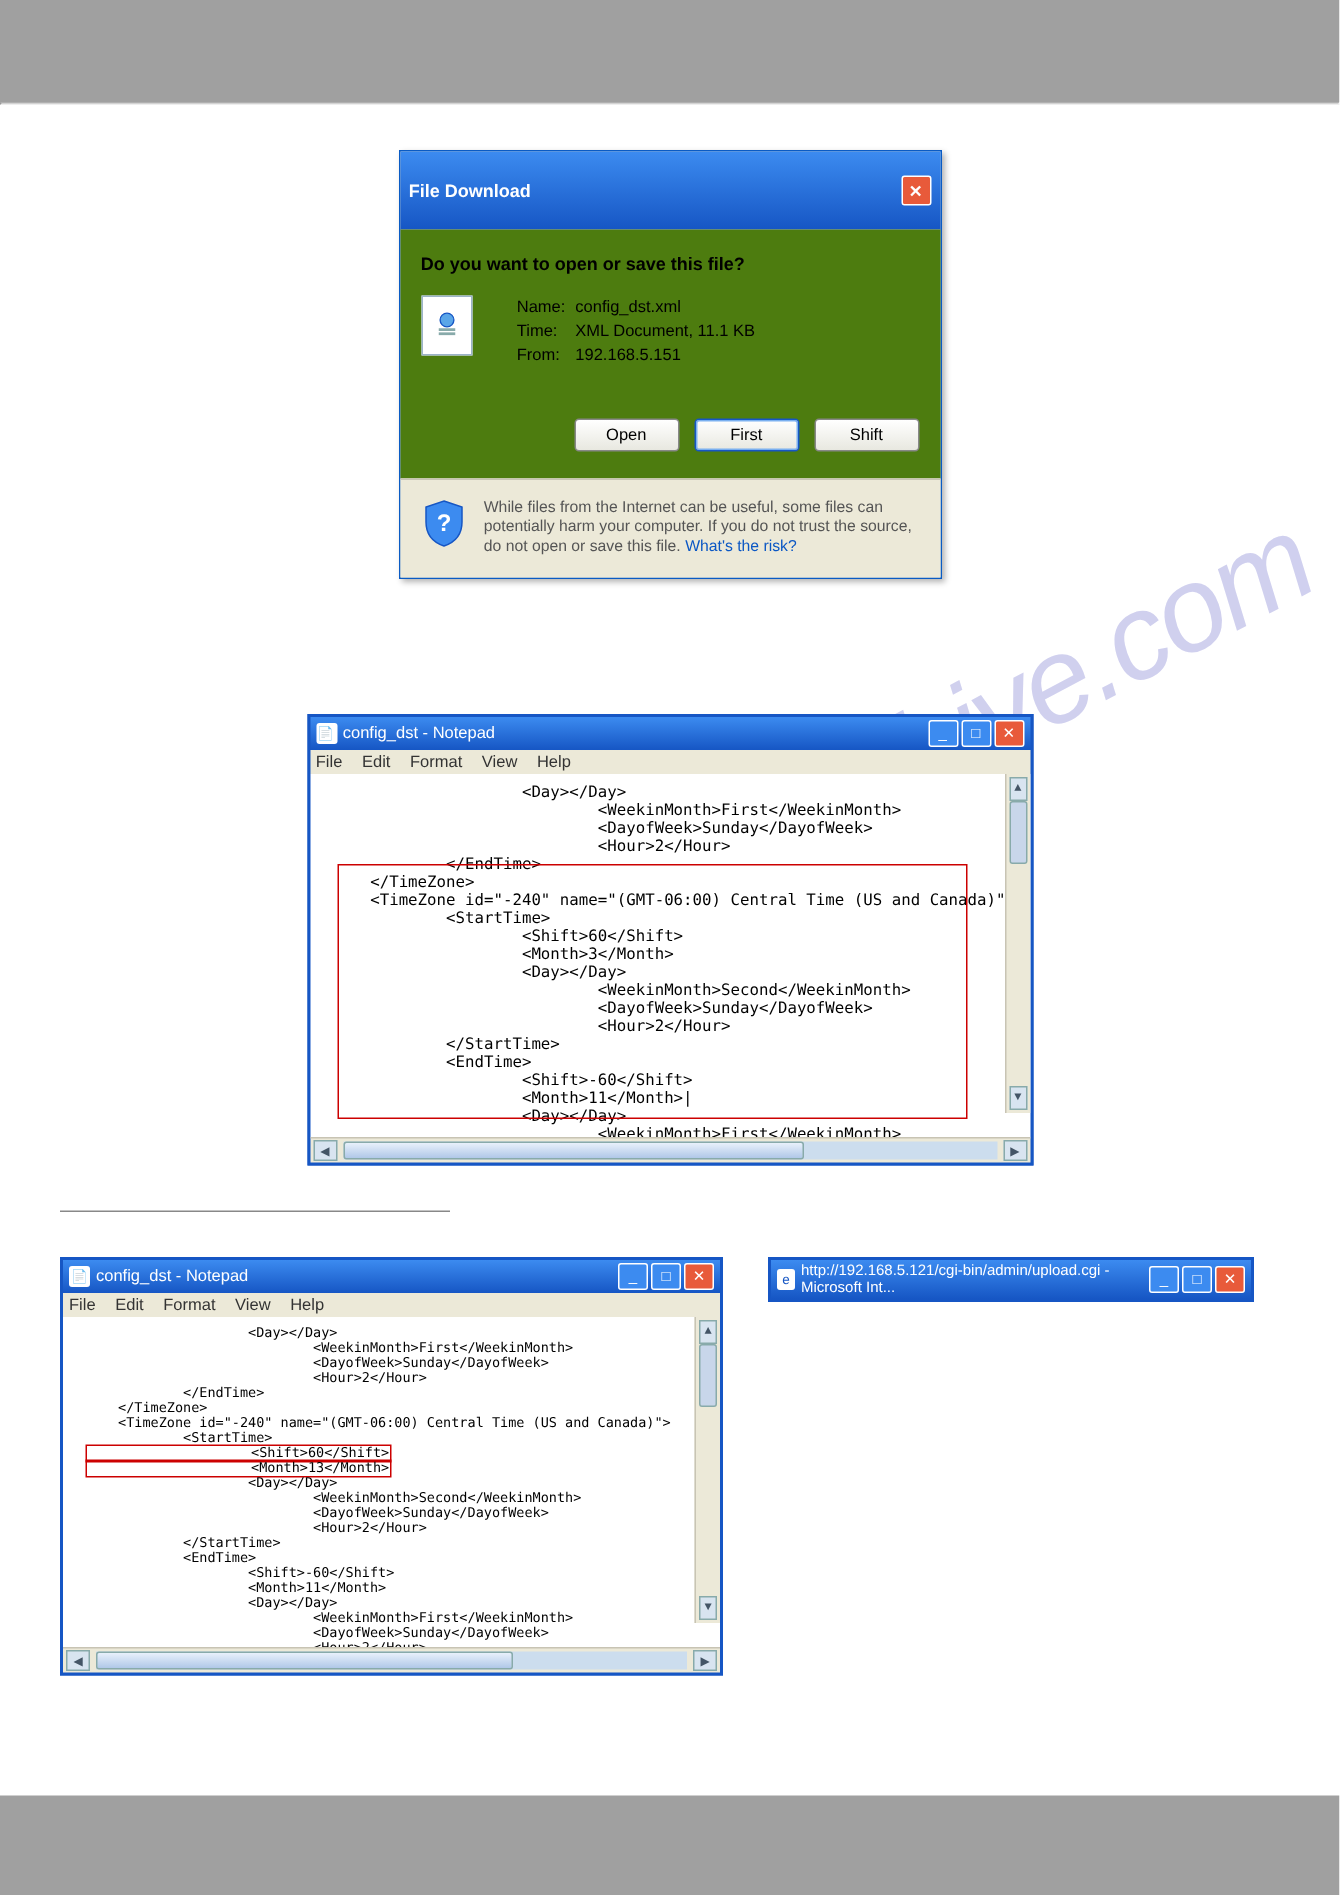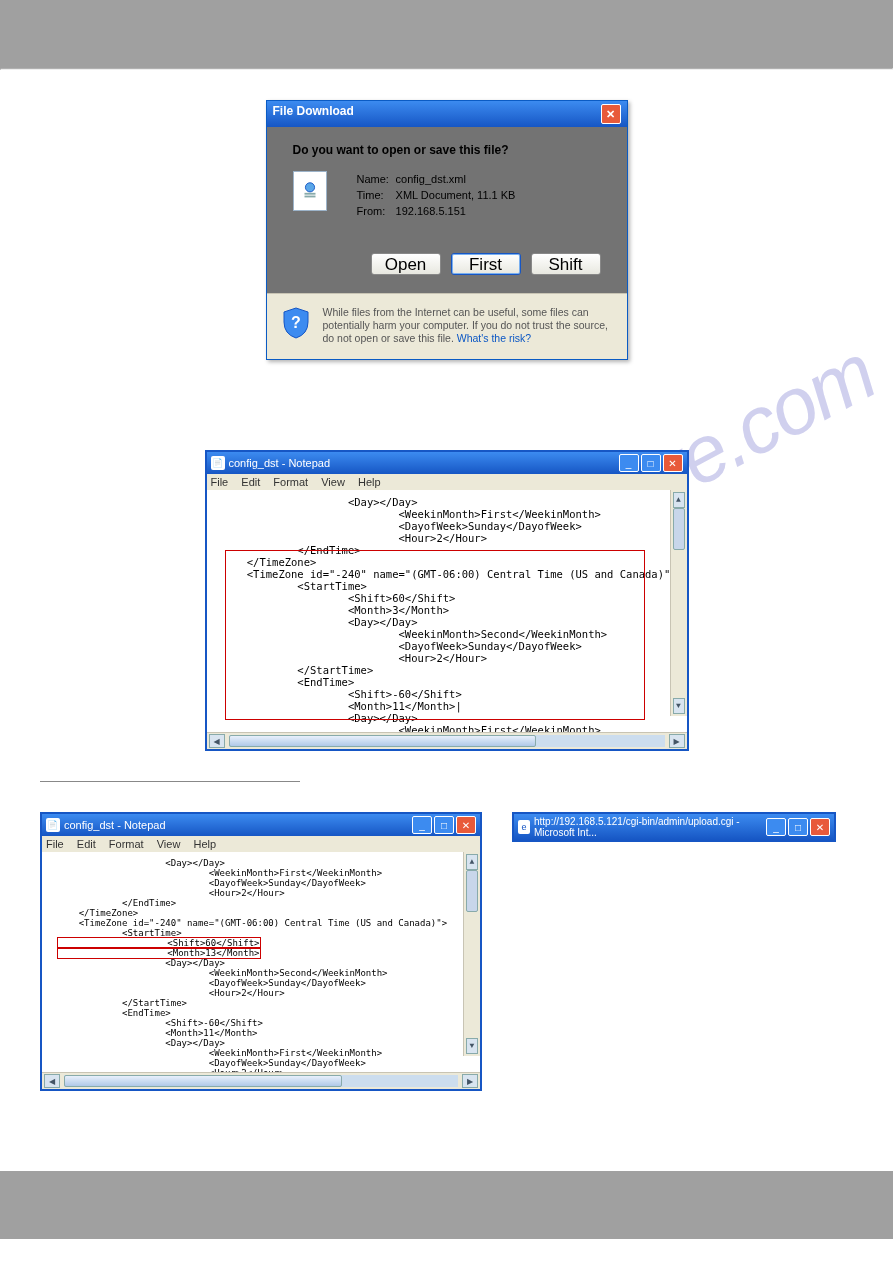--- a/index.html
+++ b/index.html
@@ -3,32 +3,32 @@
 <meta charset="utf-8">
 <style>
 body{margin:0;font-family:Tahoma,Arial,sans-serif;font-size:11px;color:#000;background:#fff}
 .gray-band{background:#a0a0a0;height:68px;width:100%}
 .page{width:893px;margin:0 auto;position:relative}
 .divider{border-top:1px solid #b0b0b0;margin:0}
 .content{padding:30px 40px 40px}
 .watermark{position:absolute;top:460px;left:310px;font-size:80px;color:#8b8bd6;opacity:.4;transform:rotate(-28deg);font-style:italic;pointer-events:none;z-index:0;letter-spacing:-2px}
 .section{position:relative;z-index:1}
 .dialog{width:360px;margin:0 auto 50px;border:1px solid #0a5bc4;background:#ece9d8;box-shadow:2px 2px 4px rgba(0,0,0,.3)}
-.titlebar{background:linear-gradient(#3c8bf0,#1656c4);padding:3px 6px;display:flex;justify-content:space-between;}
+.titlebar{background:linear-gradient(#3c8bf0,#1656c4);padding:16px 6px;display:flex;justify-content:space-between;align-items:center}
 .titlebar .t{color:#fff;font-weight:bold;font-size:12px}
 .close-x{width:18px;height:18px;background:#e85a3a;border:1px solid #fff;color:#fff;font-weight:bold;display:flex;align-items:center;justify-content:center;border-radius:2px;cursor:pointer;font-size:11px}
-.dlg-body{padding:16px 26px 8px;background:#737373}
+.dlg-body{padding:16px 14px 8px;background:#4d7c0f}
 .q{font-weight:bold;font-size:12px;margin-bottom:14px}
 .file-row{display:flex;gap:30px;margin-bottom:30px}
 .file-icon{width:32px;height:38px;background:#fff;border:1px solid #9cb3c9;display:flex;align-items:center;justify-content:center;font-size:18px;color:#2c6db5}
 .file-icon svg{width:22px;height:22px}
 .meta{font-size:11px;line-height:16px}
 .meta .lbl{display:inline-block;width:36px}
 .btns{display:flex;gap:10px;justify-content:flex-end;padding:4px 0 10px}
-.btn{width:70px;height:22px;background:linear-gradient(#fff,#e8e8e0);border:1px solid #888;border-radius:3px;cursor:pointer;font-size:17px}
+.btn{width:70px;height:22px;background:linear-gradient(#fff,#e8e8e0);border:1px solid #888;border-radius:3px;cursor:pointer;font-size:11px}
 .btn.def{border:1px solid #1656c4;box-shadow:0 0 0 1px #7ab0f0 inset}
 .warn{border-top:1px solid #c8c4b4;padding:12px 14px 14px;display:flex;gap:12px;background:#ece9d8}
 .shield{width:30px;height:34px;flex:none}
 .shield svg{width:30px;height:34px}
 .warn-txt{font-size:10.5px;line-height:13px;color:#555}
 .warn-txt a{color:#0b57c4;cursor:pointer}
 .win{border:2px solid #1656c4;background:#1656c4;margin-bottom:25px}
 .win-tb{display:flex;justify-content:space-between;align-items:center;padding:2px 4px;background:linear-gradient(#3c8bf0,#1656c4)}
 .win-tb .wt{color:#fff;font-size:11px;display:flex;align-items:center;gap:4px}
 .win-tb .wt .ico{width:14px;height:14px;background:#fff;border-radius:2px;display:inline-flex;align-items:center;justify-content:center;font-size:9px;color:#1656c4}

